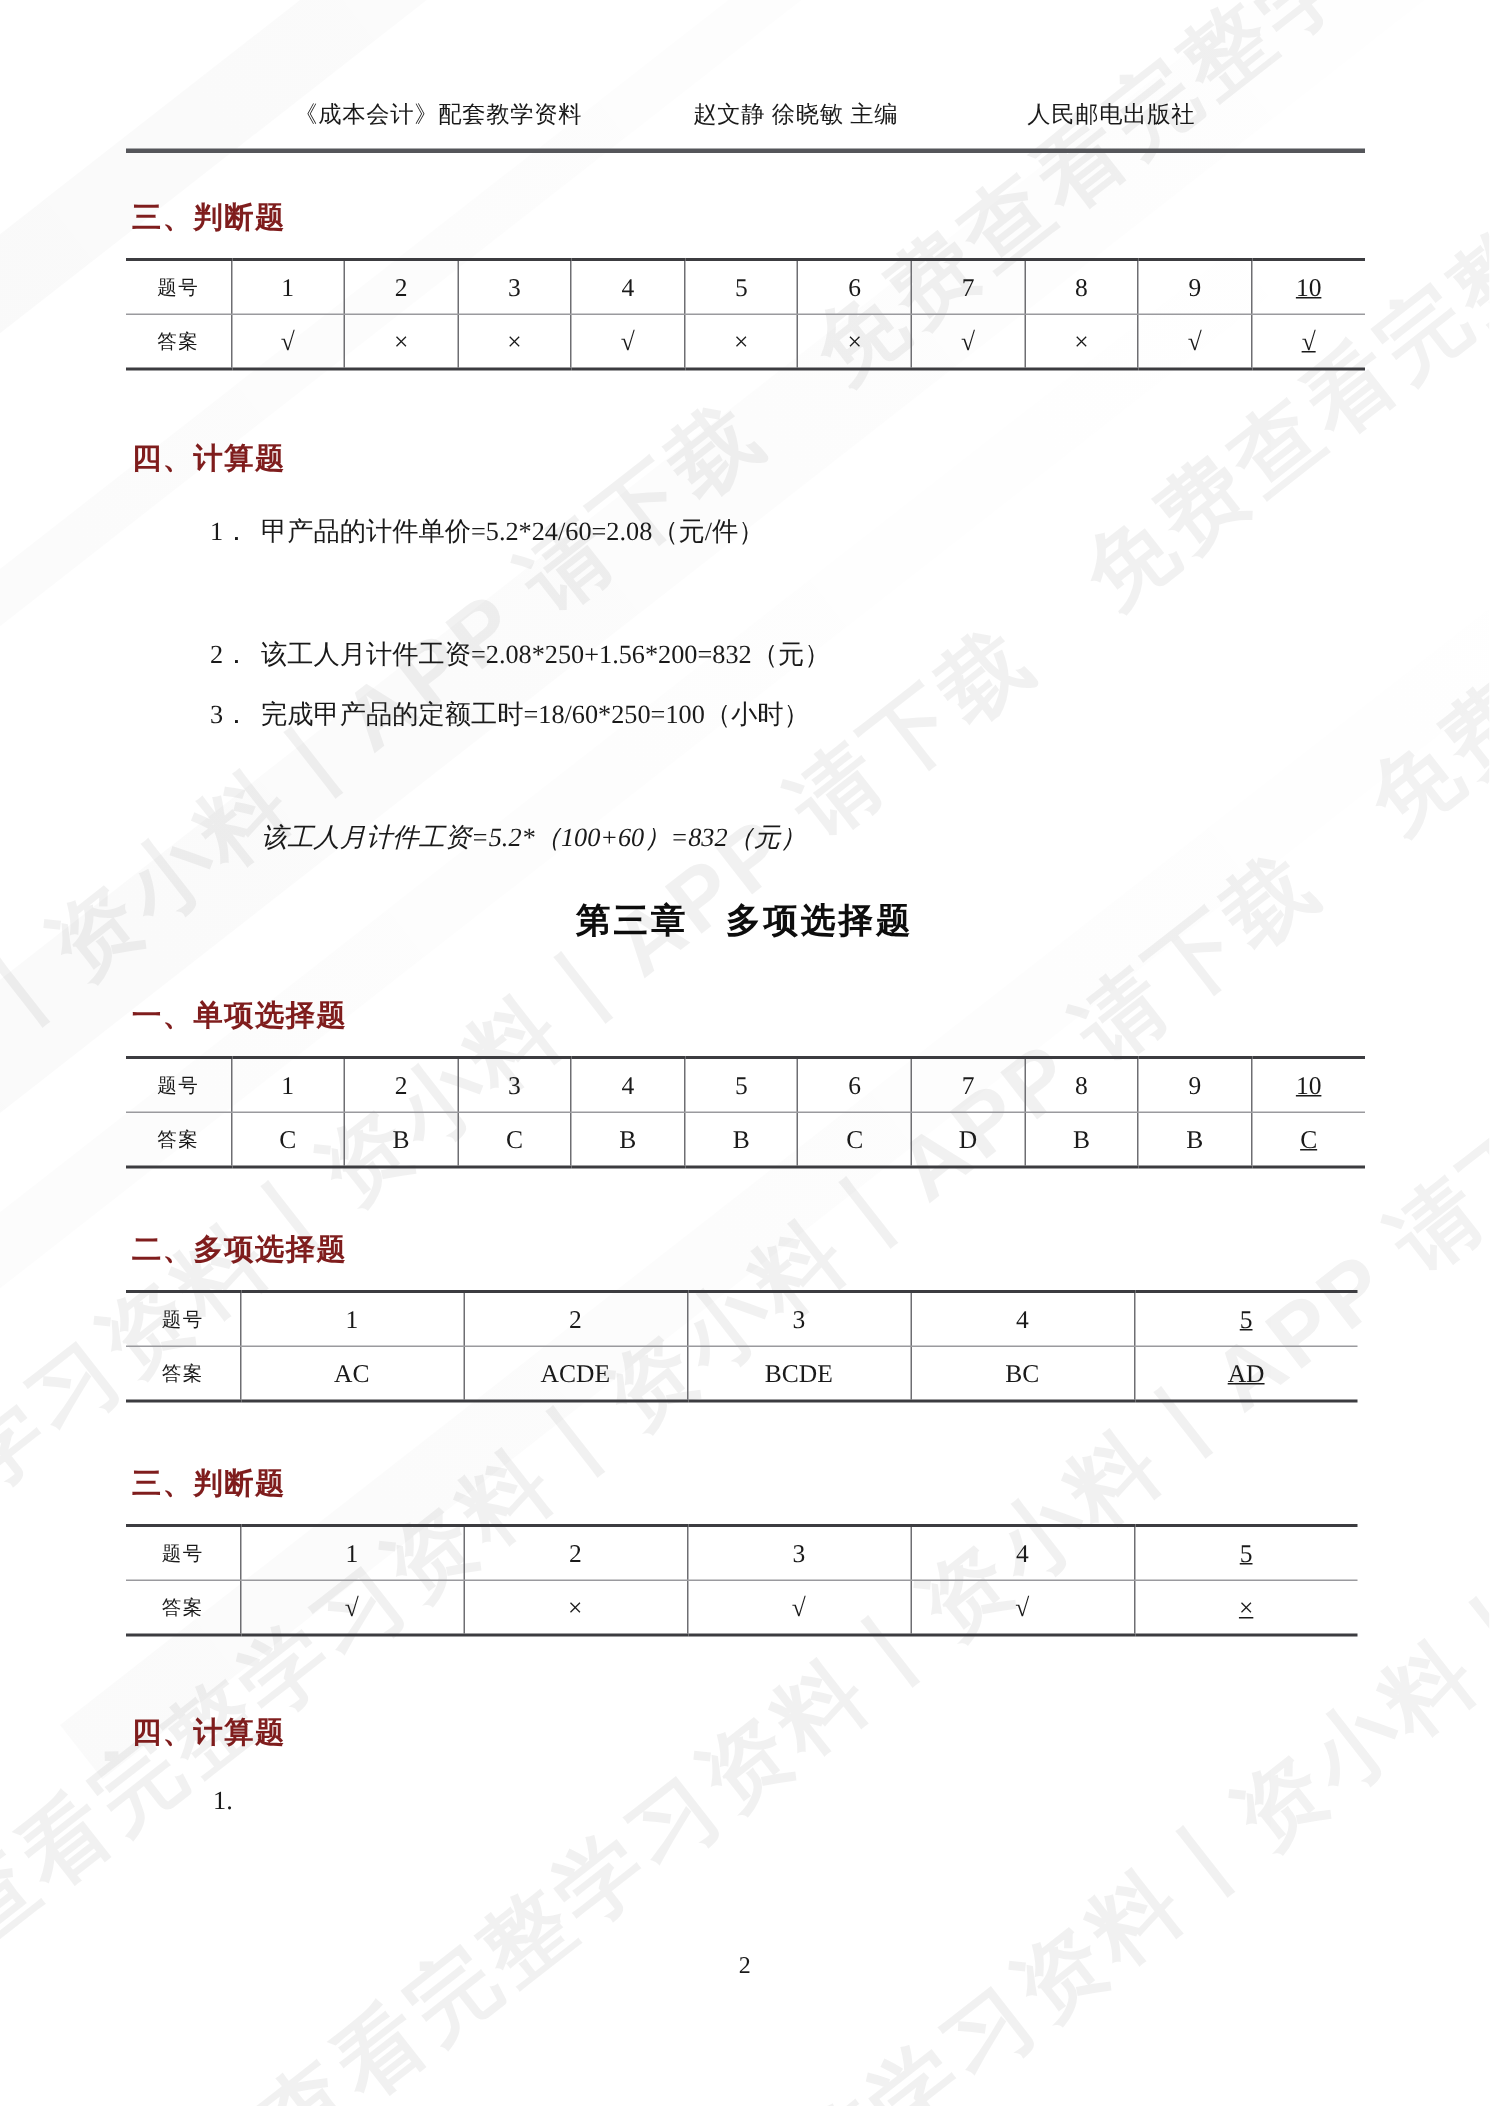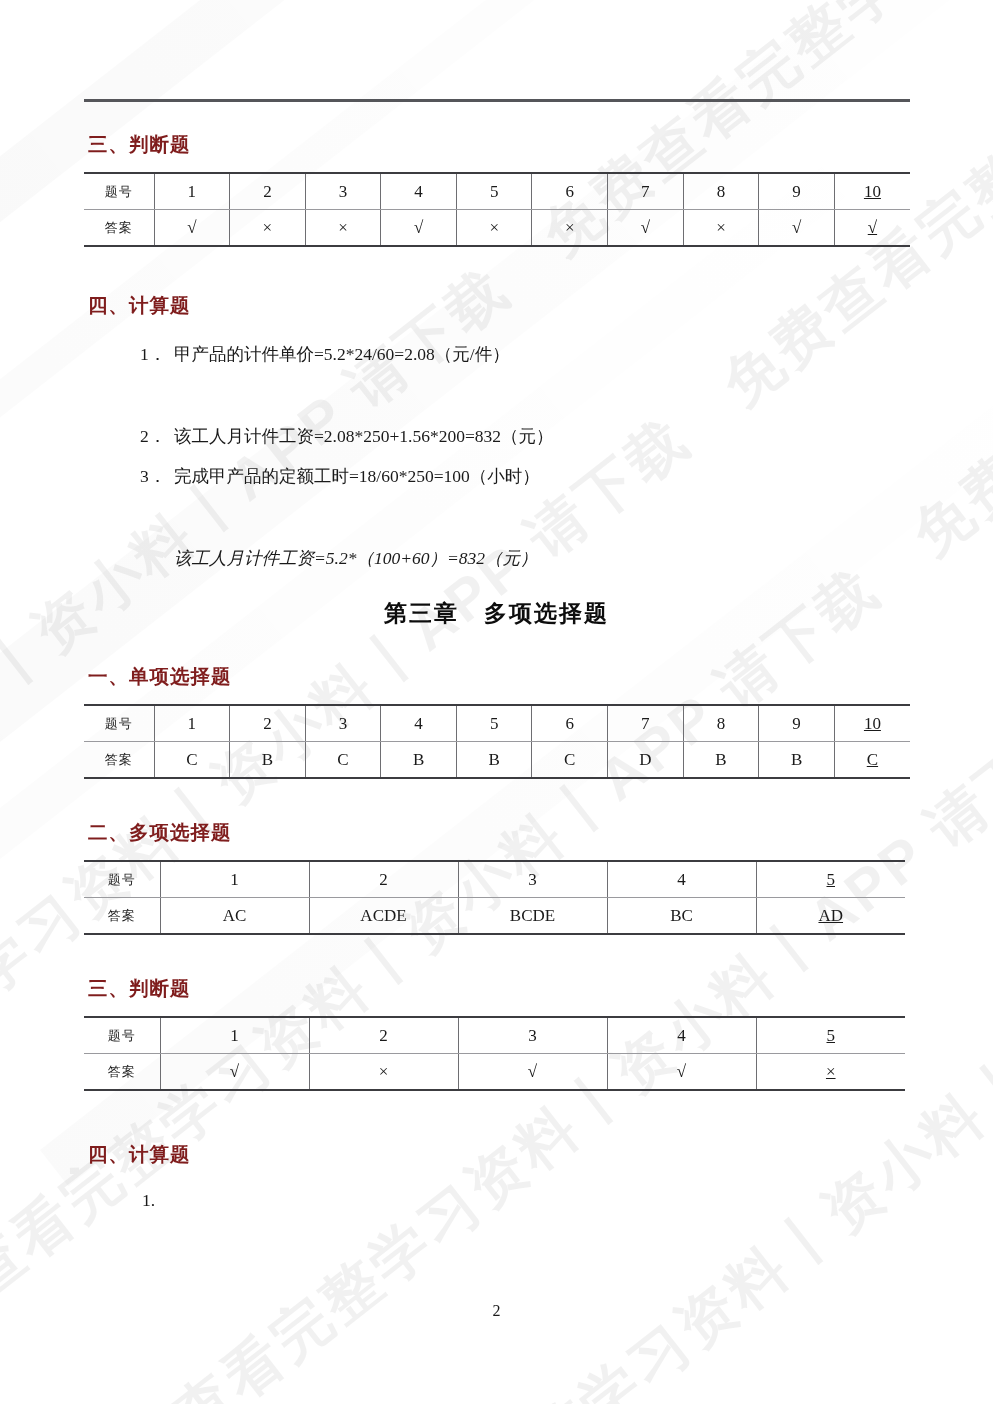--- a/index.html
+++ b/index.html
@@ -171,20 +171,29 @@
       <div class="wm-streak" style="left: 40px; top: 1150px; width: 1400px; height: 46px; opacity: 0.7; transform: rotate(-38deg);"></div>
       <div class="wm-line" style="left: -340px; top: 1180px; font-size: 58px; transform: rotate(-38deg);">免费查看完整学习资料丨资小料丨APP 请下载　免费查看完整学习资料丨资小料丨APP 请下载　免费查看完整学习资料丨资小料丨APP 请下载　免费查看完整学习资料丨资小料丨APP 请下载　</div>
       <div class="wm-line" style="left: -150px; top: 1330px; font-size: 58px; transform: rotate(-38deg);">免费查看完整学习资料丨资小料丨APP 请下载　免费查看完整学习资料丨资小料丨APP 请下载　免费查看完整学习资料丨资小料丨APP 请下载　免费查看完整学习资料丨资小料丨APP 请下载　</div>
       <div class="wm-line" style="left: 60px; top: 1470px; font-size: 58px; transform: rotate(-38deg);">免费查看完整学习资料丨资小料丨APP 请下载　免费查看完整学习资料丨资小料丨APP 请下载　免费查看完整学习资料丨资小料丨APP 请下载　免费查看完整学习资料丨资小料丨APP 请下载　</div>
       <div class="wm-line" style="left: 270px; top: 1610px; font-size: 58px; transform: rotate(-38deg);">免费查看完整学习资料丨资小料丨APP 请下载　免费查看完整学习资料丨资小料丨APP 请下载　免费查看完整学习资料丨资小料丨APP 请下载　免费查看完整学习资料丨资小料丨APP 请下载　</div>
       <div class="wm-line" style="left: -520px; top: 1030px; font-size: 58px; transform: rotate(-38deg);">免费查看完整学习资料丨资小料丨APP 请下载　免费查看完整学习资料丨资小料丨APP 请下载　免费查看完整学习资料丨资小料丨APP 请下载　免费查看完整学习资料丨资小料丨APP 请下载　</div>
     </div>
 
   <div id="content">
 
+    <div class="runhead">
+      <div class="runhead-inner">
+        <span class="rh-seg">《成本会计》配套教学资料</span>
+        <span class="rh-gap-1"></span>
+        <span class="rh-seg">赵文静 徐晓敏 主编</span>
+        <span class="rh-gap-2"></span>
+        <span class="rh-seg">人民邮电出版社</span>
+      </div>
+    </div>
     <div class="runrule"></div>
 
     <div class="abs sec-head" style="left:88px; top:131px;">三、判断题</div>
 
     <div class="abs" style="left:84px; top:172px; width:826px;">
       <table class="ans-table" style="width:826px;">
         <colgroup>
           <col style="width:70px">
           <col style="width:75.6px">
             <col style="width:75.6px">

